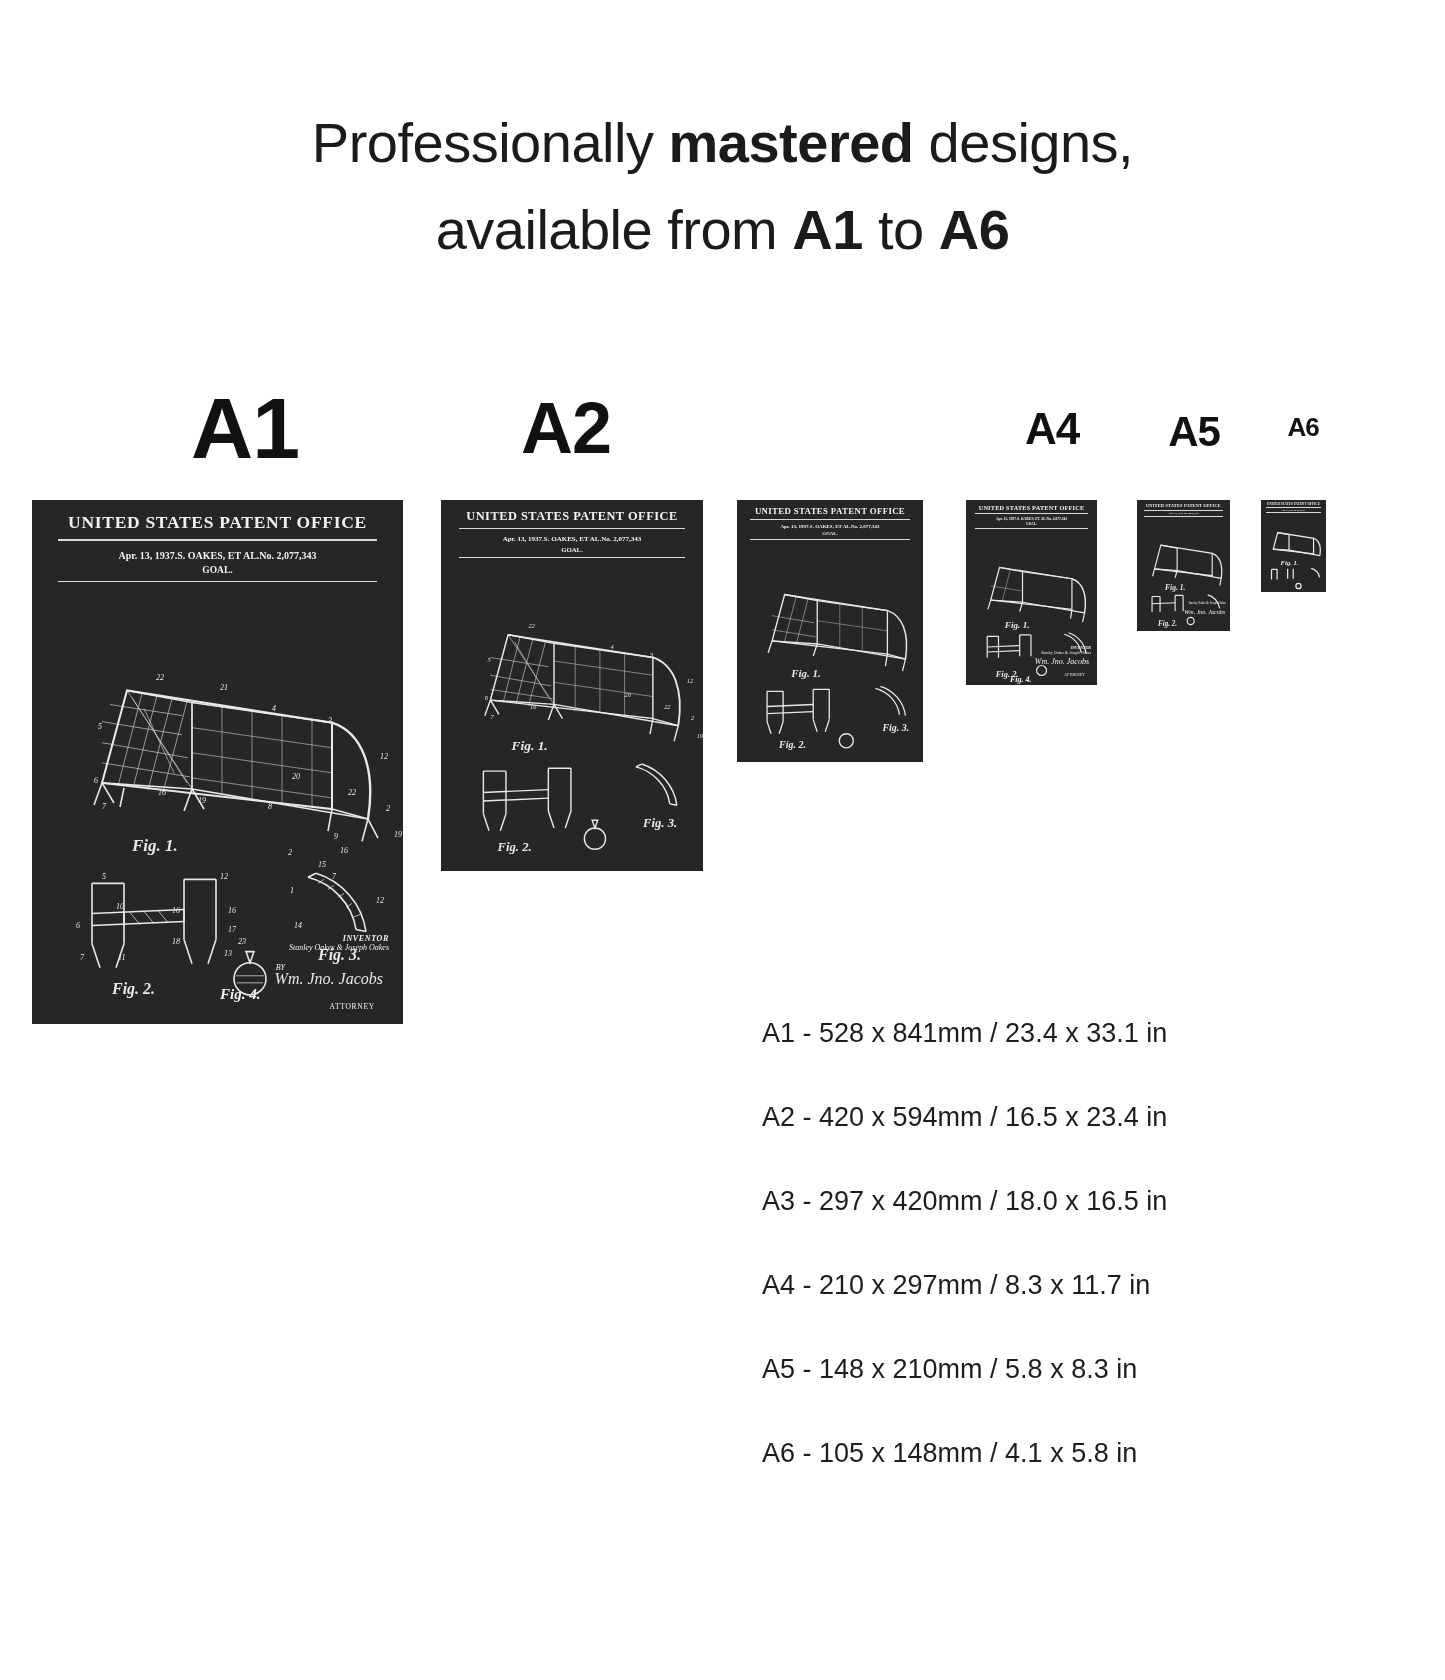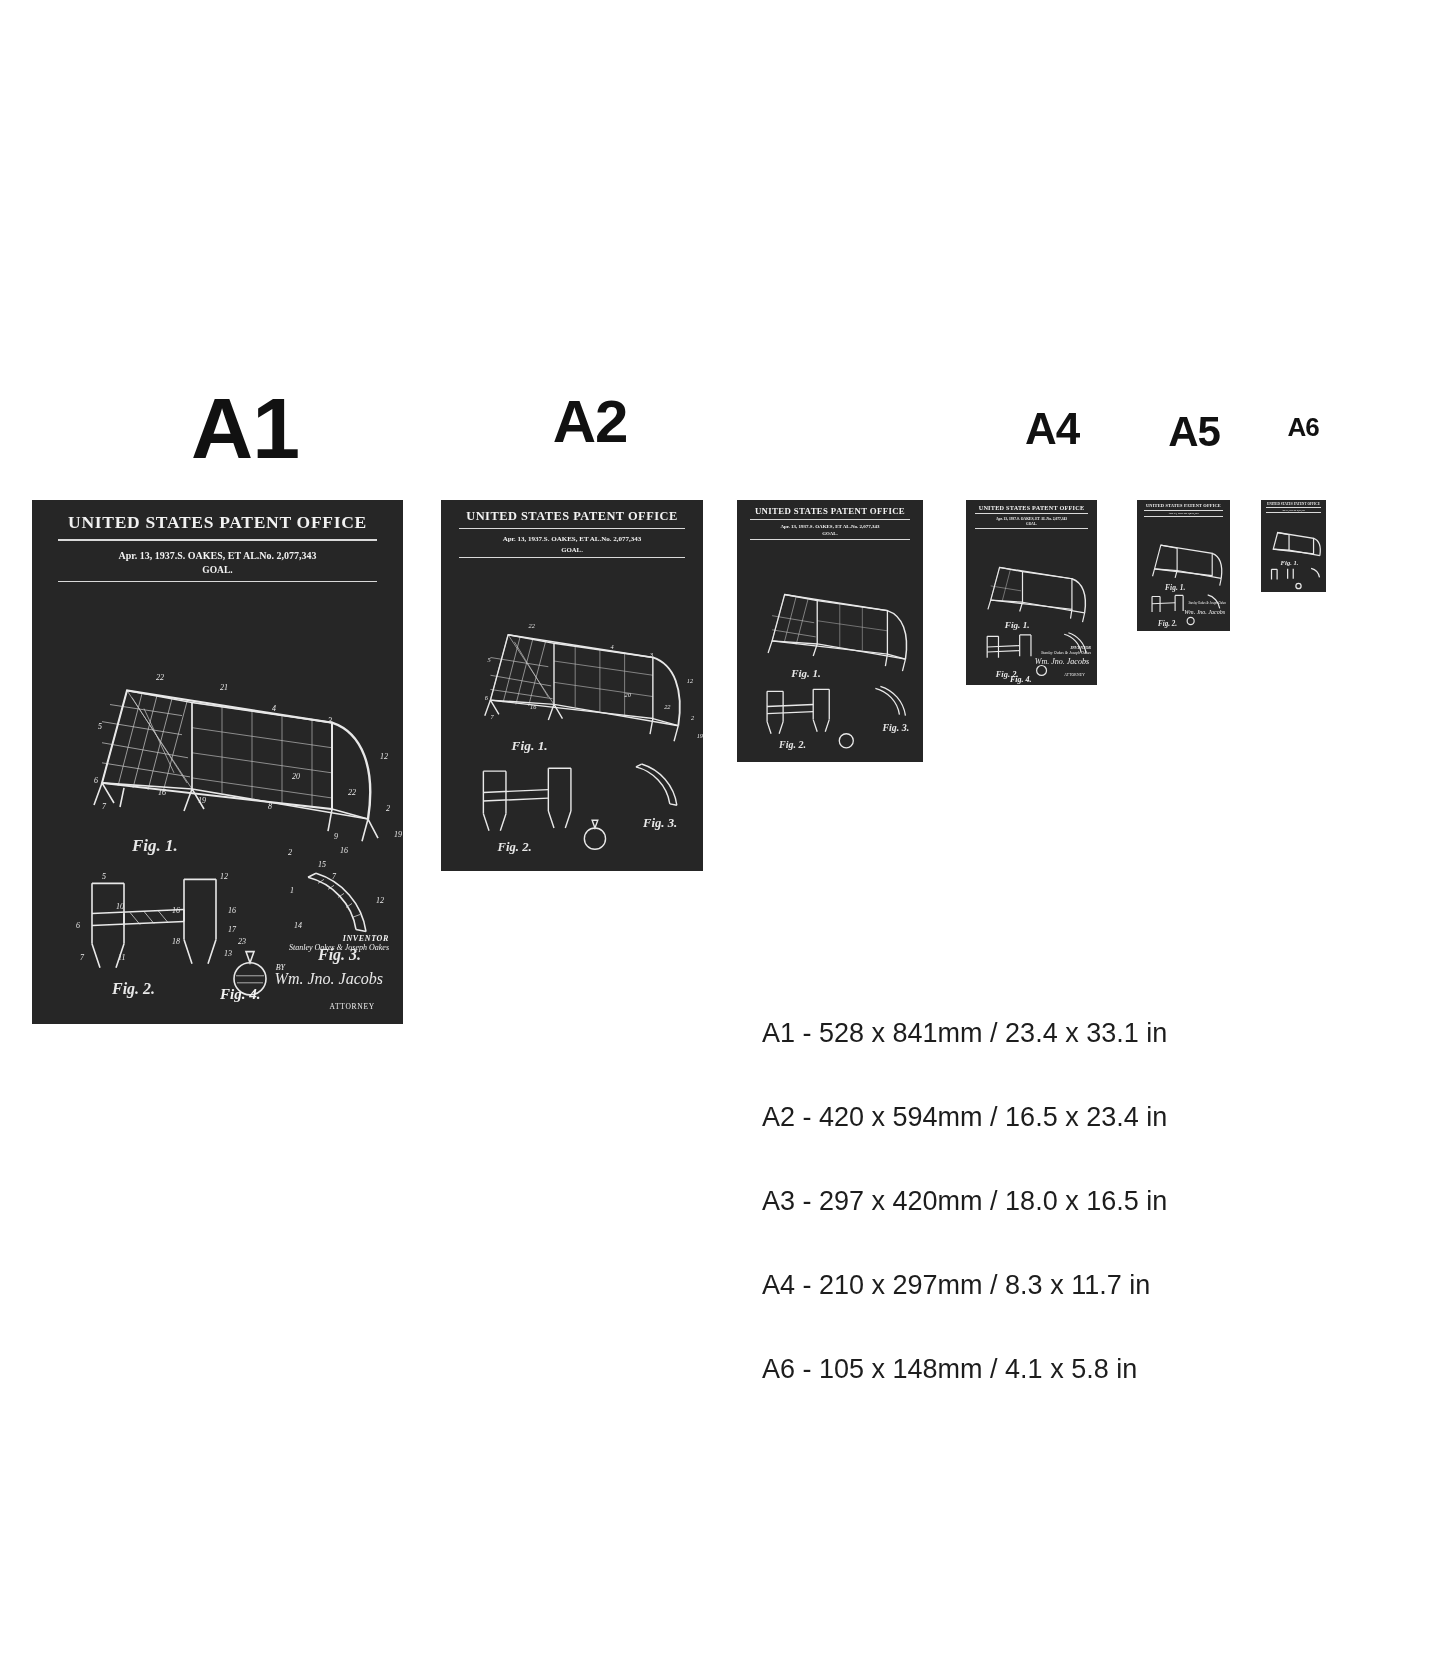--- a/index.html
+++ b/index.html
@@ -102,23 +102,31 @@
     color: #1d1d1d;
     margin-bottom: 57px;
     white-space: nowrap;
   }
 </style>
 </head>
 <body>
 
 <div class="page">
 
+  <div class="heading">
+    <div>
+      <span>Professionally </span><span class="bold">mastered</span><span> designs,</span>
+    </div>
+    <div>
+      <span>available from </span><span class="bold">A1</span><span> to </span><span class="bold">A6</span>
+    </div>
+  </div>
 
   <div class="size-label" style="left:85px; top:385px; width:320px; font-size:86px;">A1</div>
-  <div class="size-label" style="left:440px; top:392px; width:300px; font-size:60px;">A2</div>
+  <div class="size-label" style="left:416px; top:392px; width:300px; font-size:72px;">A2</div>
   <div class="size-label" style="left:962px; top:407px; width:180px; font-size:44px;">A4</div>
   <div class="size-label" style="left:1128px; top:411px; width:132px; font-size:42px;">A5</div>
   <div class="size-label" style="left:1248px; top:414px; width:110px; font-size:26px;">A6</div>
 
   <div class="poster" style="left:32px; top:500px; width:371px; height:524px;">
     <div class="poster-inner" style="padding:12px 0 0 0;">
       <div class="p-title" style="font-size:17.5px; margin-bottom:6px;">UNITED STATES PATENT OFFICE</div>
       <div class="p-rule" style="height:1.5px; margin-bottom:9px;"></div>
       <div class="p-meta" style="font-size:10px; margin-bottom:4px;">
         <span>Apr. 13, 1937.</span>
@@ -455,16 +463,17 @@
         </svg>
       </div>
     </div>
   </div>
 
   <div class="dims">
     <div class="dim-row">A1 - 528 x 841mm  /  23.4 x 33.1 in</div>
     <div class="dim-row">A2  - 420 x 594mm  /  16.5 x 23.4 in</div>
     <div class="dim-row">A3 - 297 x 420mm  /  18.0 x 16.5 in</div>
     <div class="dim-row">A4  - 210 x 297mm  /  8.3 x 11.7 in</div>
+    <div class="dim-row">A5 - 148 x 210mm  /  5.8 x 8.3 in</div>
     <div class="dim-row">A6 - 105 x 148mm  /  4.1 x 5.8 in</div>
   </div>
 
 </div>
 
 </body></html>

